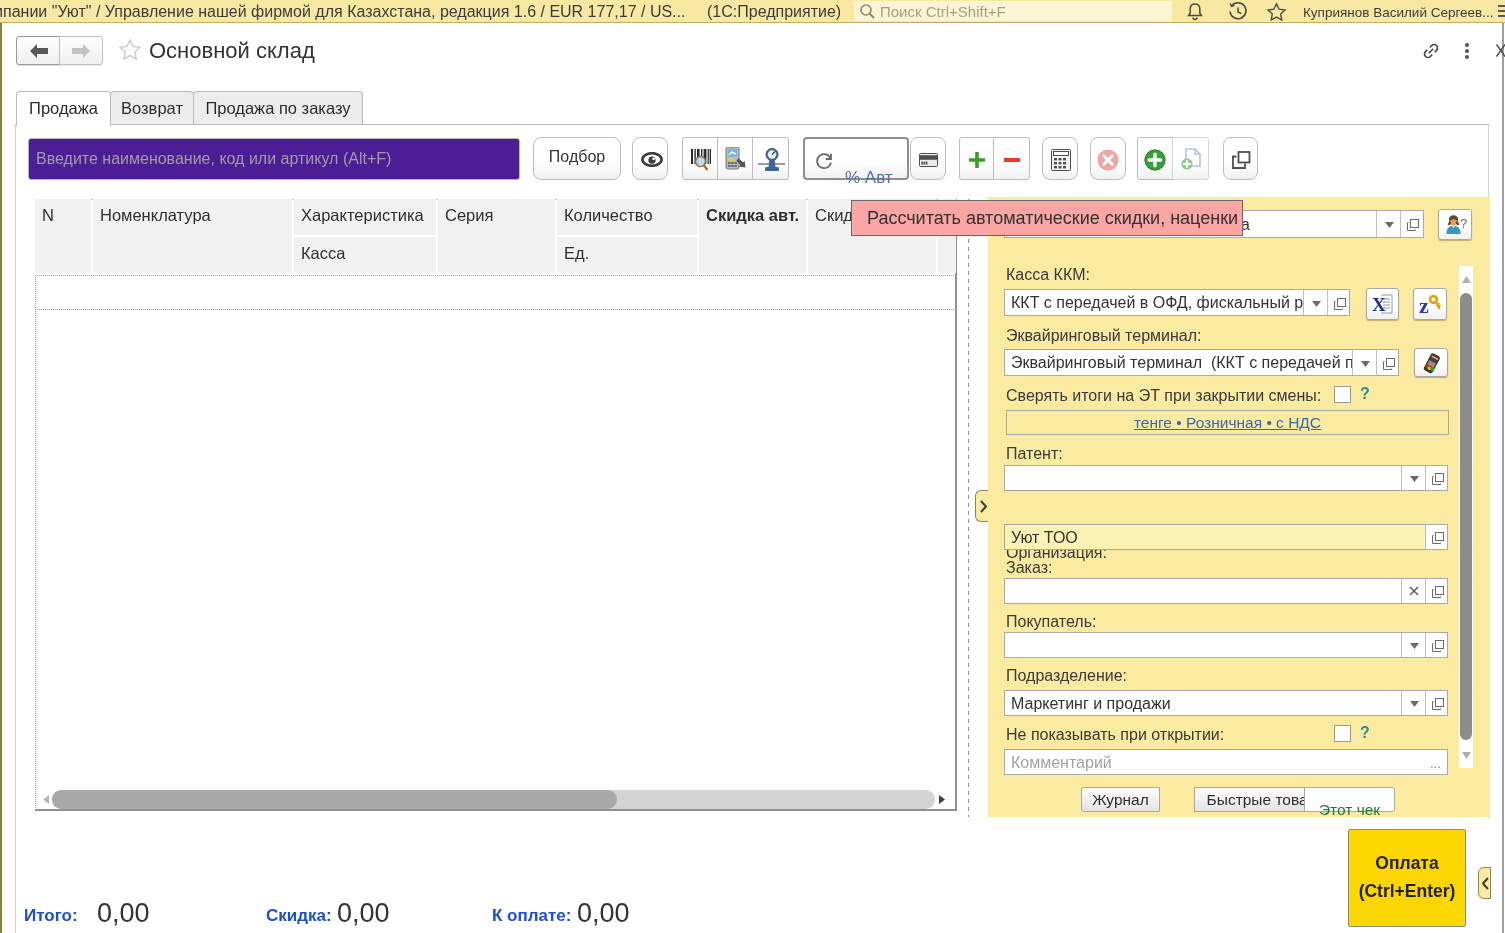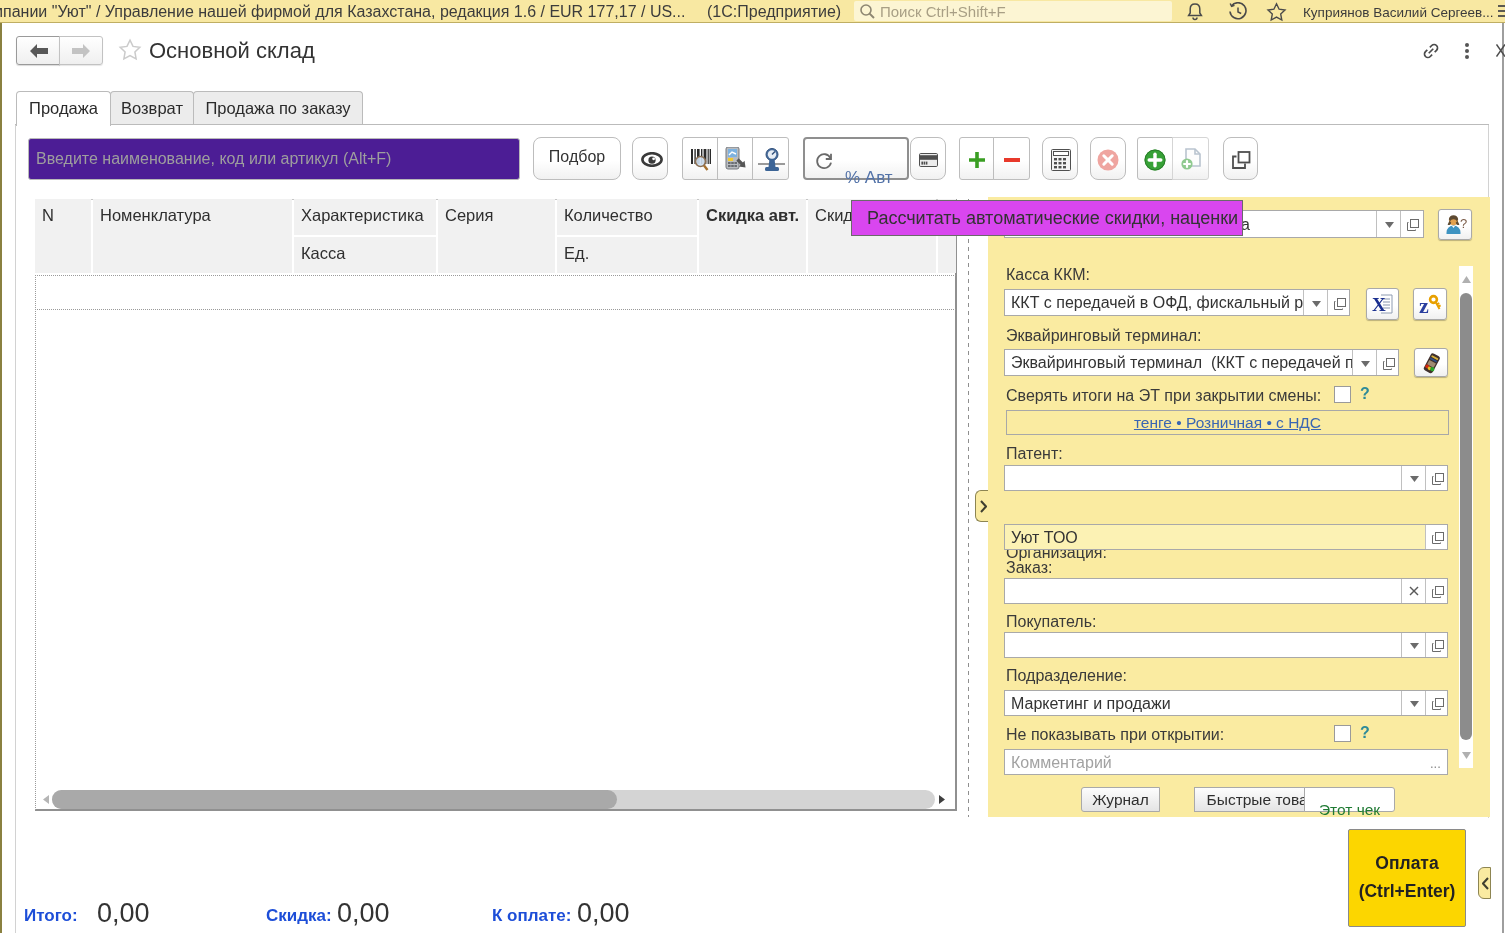--- a/index.html
+++ b/index.html
@@ -50,21 +50,21 @@
 #panel { position:absolute; left:988px; top:197px; width:502px; height:620px; background:#faeba1; }
 .plabel { position:absolute; font-size:16px; color:#3a3a3a; white-space:nowrap; }
 .pinput { position:absolute; background:#fff; border:1px solid #a9a9a9; font-size:16px; color:#333; overflow:hidden; }
 .pinput .txt { position:absolute; left:6px; top:4px; white-space:nowrap; }
 .zone { position:absolute; top:0; bottom:0; border-left:1px solid #c0c0c0; }
 .pbtn { position:absolute; border:1px solid #a9a9a9; border-radius:3px;
   background:linear-gradient(#ffffff 55%,#f0f0f0); box-shadow:0 1px 1px rgba(0,0,0,0.25); }
 .chk { position:absolute; width:17px; height:17px; background:#fff; border:1px solid #9a9a9a; }
 .qm { position:absolute; font-size:16px; font-weight:bold; color:#2d8a99; }
 
-#tooltip { position:absolute; left:851px; top:200px; width:392px; height:36px; background:#d946ef;
+#tooltip { position:absolute; left:851px; top:200px; width:392px; height:36px; background:#fca5a5;
   border:1px solid #6a6a6a; z-index:50; }
 #tooltip span { position:absolute; left:15px; top:7px; font-size:18px; color:#333; white-space:nowrap; }
 
 #paybtn { position:absolute; left:1348px; top:829px; width:118px; height:98px;
   background:#fcd600; border:1px solid #8a8a8a; border-radius:2px; text-align:center;
   font-size:17.5px; font-weight:bold; color:#222; padding-top:19px; line-height:28px; }
 .totlbl { position:absolute; font-size:17px; font-weight:bold; color:#1d4ed8; }
 .totval { position:absolute; font-size:27px; color:#333; }
 .splitbtn { position:absolute; width:14px; height:32px; background:#faeba1;
   border:1px solid #8d8552; border-right:none; border-radius:6px 0 0 6px;

